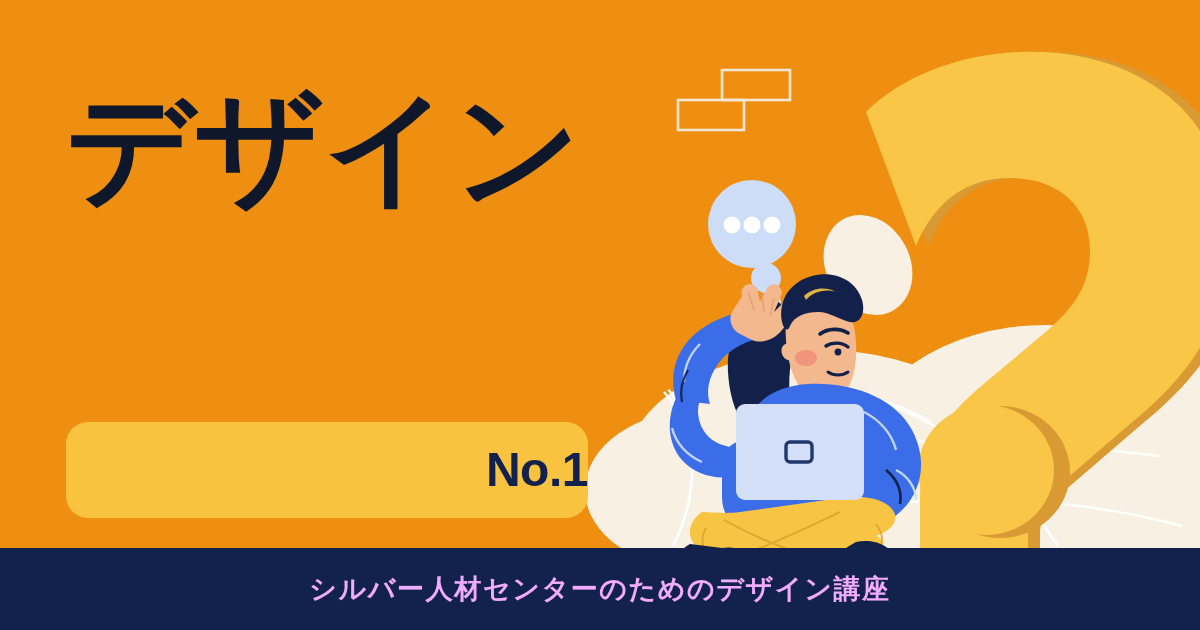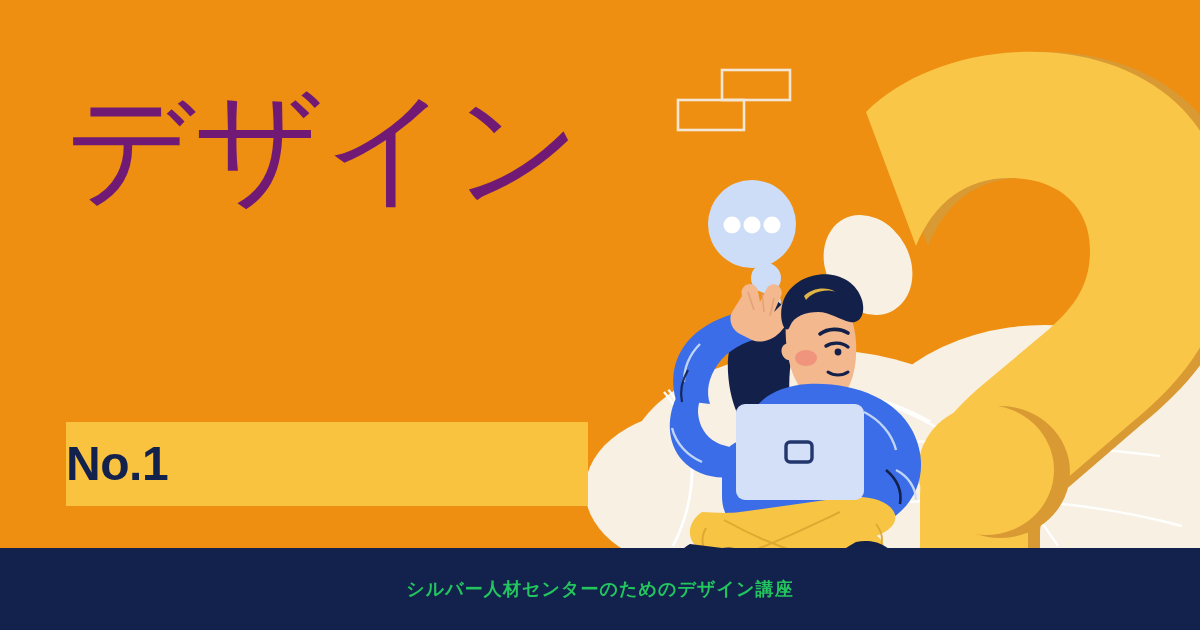--- a/index.html
+++ b/index.html
@@ -25,39 +25,40 @@
   }
 
   
   .title-block {
     position: absolute;
     left: 66px;
     top: 62px;
     width: 560px;
   }
   .title-line {
-    color: #701a75;
+    color: #0f172a;
     font-size: 125px;
     line-height: 1.38;
-    font-weight: 400;
+    font-weight: 700;
     letter-spacing: 0.01em;
     white-space: nowrap;
     margin: 0;
   }
 
   .badge {
     position: absolute;
     left: 66px;
     top: 422px;
     width: 522px;
-    height: 84px;
+    height: 96px;
     background: #F9C33F;
     display: flex;
     align-items: center;
-    justify-content: flex-start;
+    justify-content: flex-end;
+    border-radius: 22px;
   }
   .badge-text {
     color: #13224C;
     font-size: 48px;
     font-weight: 700;
     letter-spacing: -0.01em;
     line-height: 1;
   }
 
   
@@ -66,22 +67,22 @@
     left: 0;
     top: 548px;
     width: 1200px;
     height: 82px;
     background: #13224C;
     display: flex;
     align-items: center;
     justify-content: center;
   }
   .bottom-bar-text {
-    color: #22c55e;
-    font-size: 18px;
+    color: #f0abfc;
+    font-size: 27px;
     font-weight: 700;
     letter-spacing: 0.06em;
     line-height: 1;
   }
 </style>
 </head>
 <body>
 
 <div class="canvas">
 

